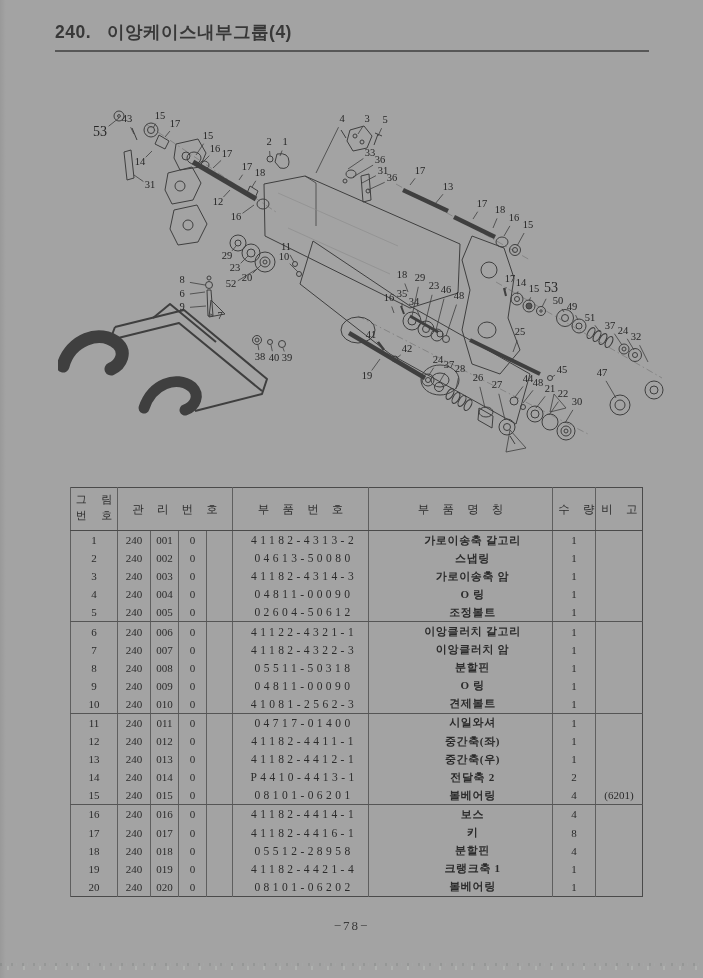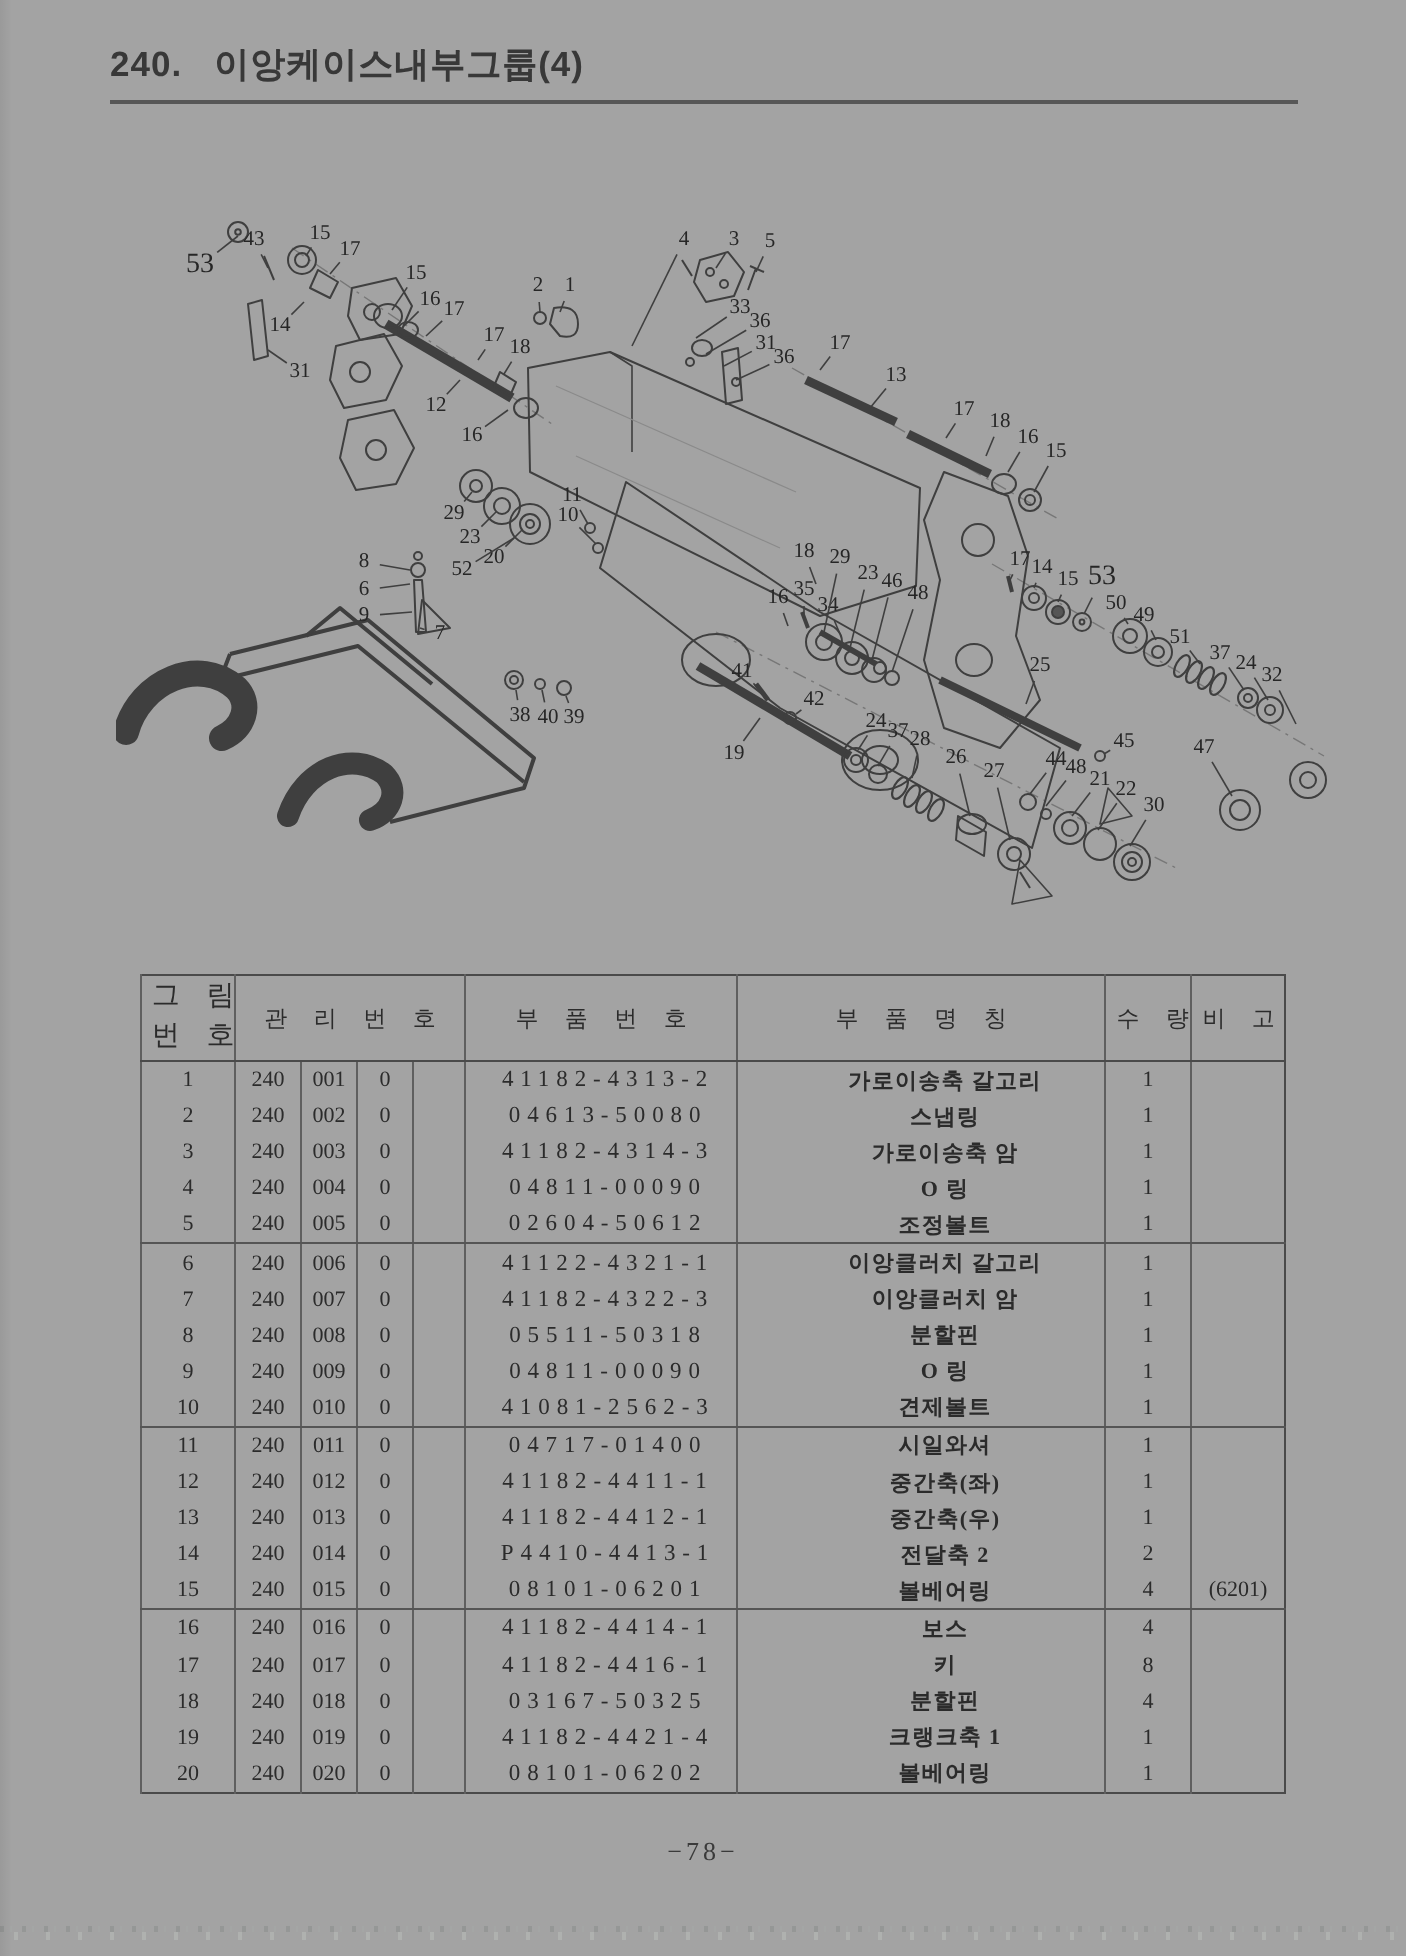--- a/index.html
+++ b/index.html
@@ -23,21 +23,21 @@
   .ptable th,.ptable td{border-left:1px solid #5f5f5f;padding:0;font-weight:normal;
     font-size:11px;color:#2b2b2b;overflow:hidden;white-space:nowrap;}
   .ptable th{height:42px;font-size:11.5px;letter-spacing:.45em;text-indent:.45em;text-align:center;}
   .ptable{border:1.6px solid #4a4a4a;}
   .ptable thead th{border-bottom:1.3px solid #4a4a4a;}
   .ptable td{height:18.1px;text-align:center;}
   .ptable td.al{text-align:center;}
   .ptable td.pn{padding-left:7px;letter-spacing:.30em;font-size:11.5px;}
   .ptable td.nm{padding-left:24px;letter-spacing:.06em;font-weight:bold;}
   .ptable tr.g-end td{border-bottom:1.1px solid #555;}
-  .th2{display:block;line-height:1.45;letter-spacing:.35em;text-indent:.35em;font-size:14px;}
+  .th2{display:block;line-height:1.45;letter-spacing:.35em;text-indent:.35em;font-size:11px;font-family:Liberation Mono, monospace;}
   
   .pgno{position:absolute;left:0;top:898px;width:703px;text-align:center;
     font-size:13px;letter-spacing:2px;color:#3a3a3a;margin-top:20px;}
   
   .scanstrip{position:absolute;left:0;top:961px;width:703px;height:9px;opacity:.55;
     background:
       repeating-linear-gradient(90deg,#8a8f8c 0 2px,transparent 2px 5px,#a5aaa7 5px 6px,transparent 6px 11px),
       repeating-linear-gradient(90deg,transparent 0 7px,#b9bdba 7px 9px,transparent 9px 16px);
     background-size:100% 3px,100% 7px;background-position:0 2px,0 5px;background-repeat:repeat-x;}
 </style>
@@ -578,21 +578,21 @@
           <td class="nm al">키</td>
           <td>8</td>
           <td></td>
         </tr>
         <tr>
           <td>18</td>
           <td>240</td>
           <td>018</td>
           <td>0</td>
           <td></td>
-          <td class="pn al">03167-50325</td>
+          <td class="pn al">05512-28958</td>
           <td class="nm al">분할핀</td>
           <td>4</td>
           <td></td>
         </tr>
         <tr>
           <td>19</td>
           <td>240</td>
           <td>019</td>
           <td>0</td>
           <td></td>

